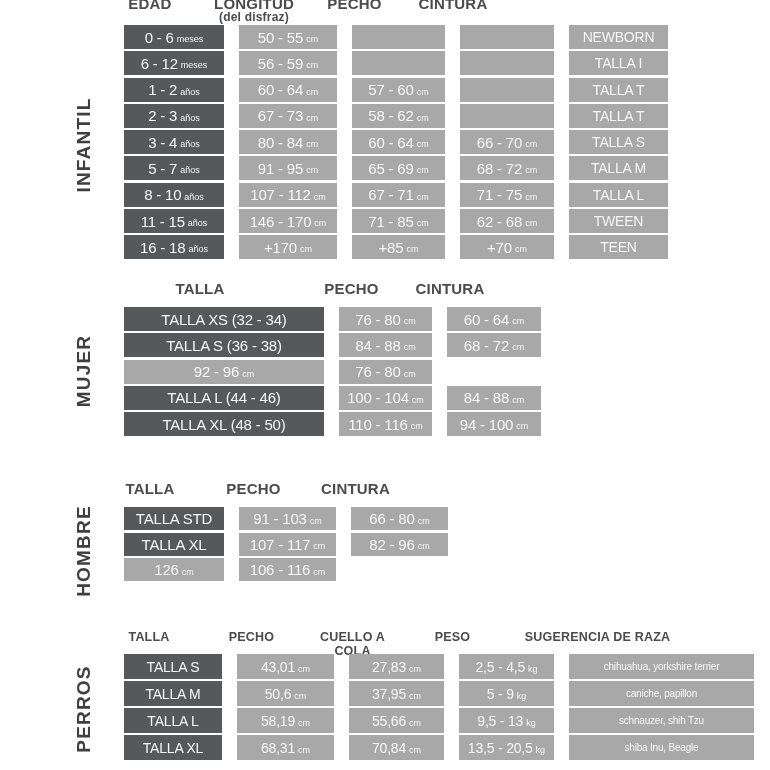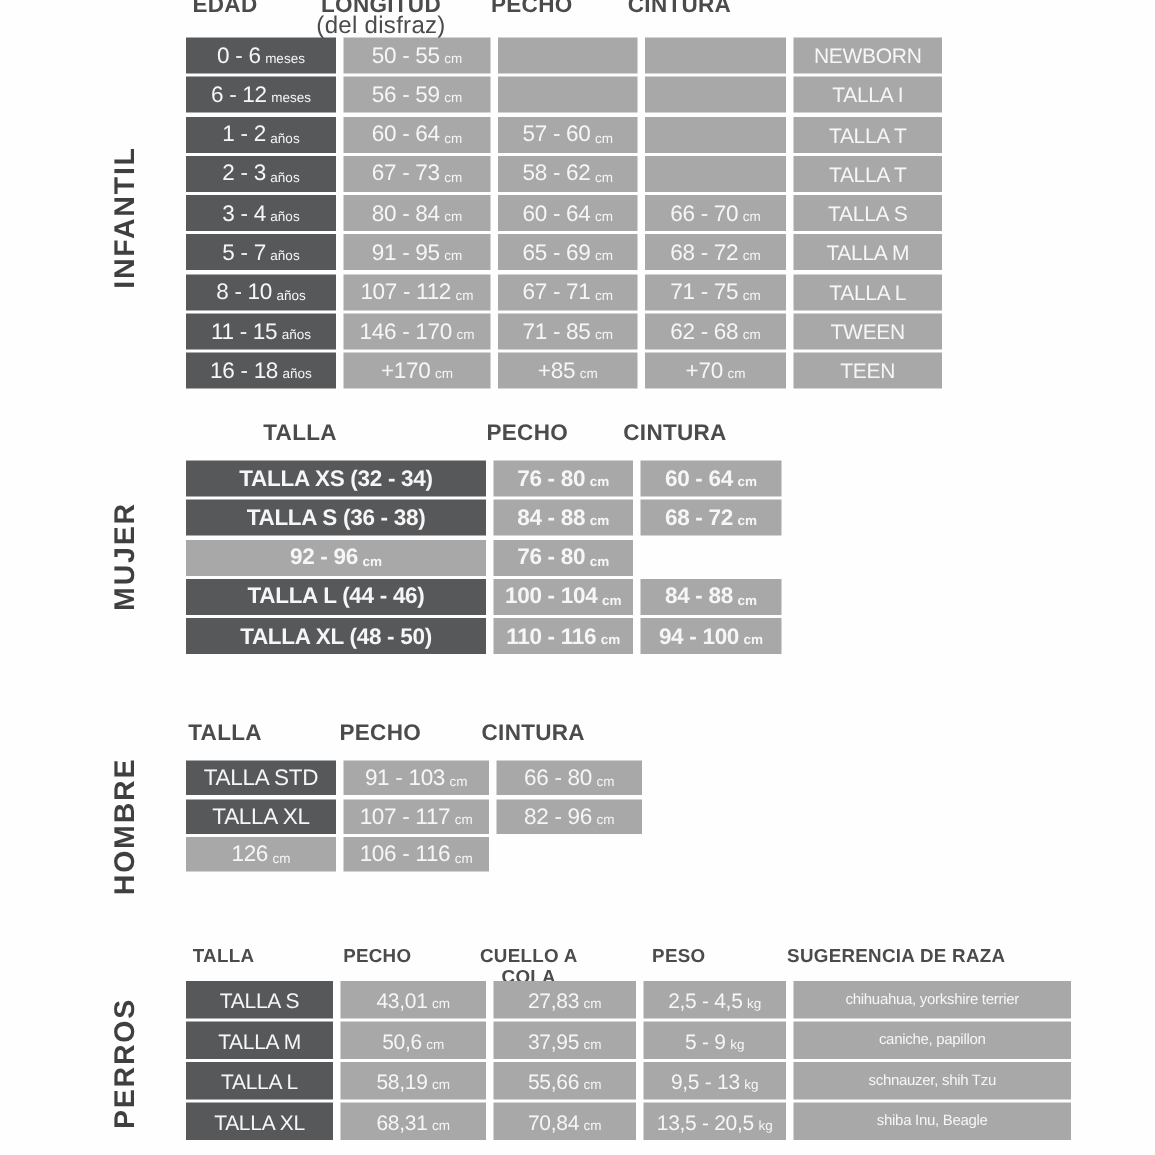--- a/index.html
+++ b/index.html
@@ -15,44 +15,44 @@
     color:#3f3f3f;white-space:nowrap;
   }
   .header-row{
     position:absolute;display:grid;column-gap:5px;
   }
   .hcell{
     text-align:center;color:#4b4b4b;font-weight:bold;
     font-size:15px;line-height:15px;letter-spacing:0.2px;
   }
   .hsub{
-    font-size:16px;line-height:11px;font-weight:normal;color:#4b4b4b;margin-top:1px;
+    font-size:12px;line-height:11px;font-weight:bold;color:#4b4b4b;margin-top:1px;
   }
   .rows{position:absolute;}
-  .trow{display:grid;column-gap:5px;padding-left:24px;}
+  .trow{display:grid;column-gap:15px;padding-left:24px;}
   .cell{
     display:flex;align-items:center;justify-content:center;
     color:#f6f6f6;font-size:15px;letter-spacing:-0.2px;white-space:nowrap;overflow:hidden;
   }
   .cell .unit{font-size:9px;margin-left:3px;position:relative;top:2px;letter-spacing:0;}
   .cell.dark{background:#57585a;}
   .cell.light{background:#a8a8a8;}
 
   
   .sec-infantil .header-row{left:100px;top:-4px;}
   .sec-infantil .rows{left:100px;top:25px;}
   .sec-infantil .grid{grid-template-columns:100px 98px 93px 94px 99px;}
   .sec-infantil .trow{height:24px;margin-bottom:2.3px;}
   .sec-infantil .cell:nth-child(5){font-size:14px;justify-content:center;}
 
   
   .sec-mujer .header-row{left:100px;top:281px;}
   .sec-mujer .rows{left:100px;top:307px;}
   .sec-mujer .grid{grid-template-columns:200px 93px 94px;}
-  .sec-mujer .trow{height:24px;margin-bottom:2.3px;font-weight:bold;}
+  .sec-mujer .trow{height:24px;margin-bottom:2.3px;}
 
   
   .sec-hombre .header-row{left:100px;top:481px;}
   .sec-hombre .rows{left:100px;top:507px;}
   .sec-hombre .grid{grid-template-columns:100px 97px 97px;}
   .sec-hombre .trow{height:23px;margin-bottom:2.5px;}
 
   
   .sec-perros .header-row{left:100px;top:630px;}
   .sec-perros .rows{left:100px;top:654px;}

